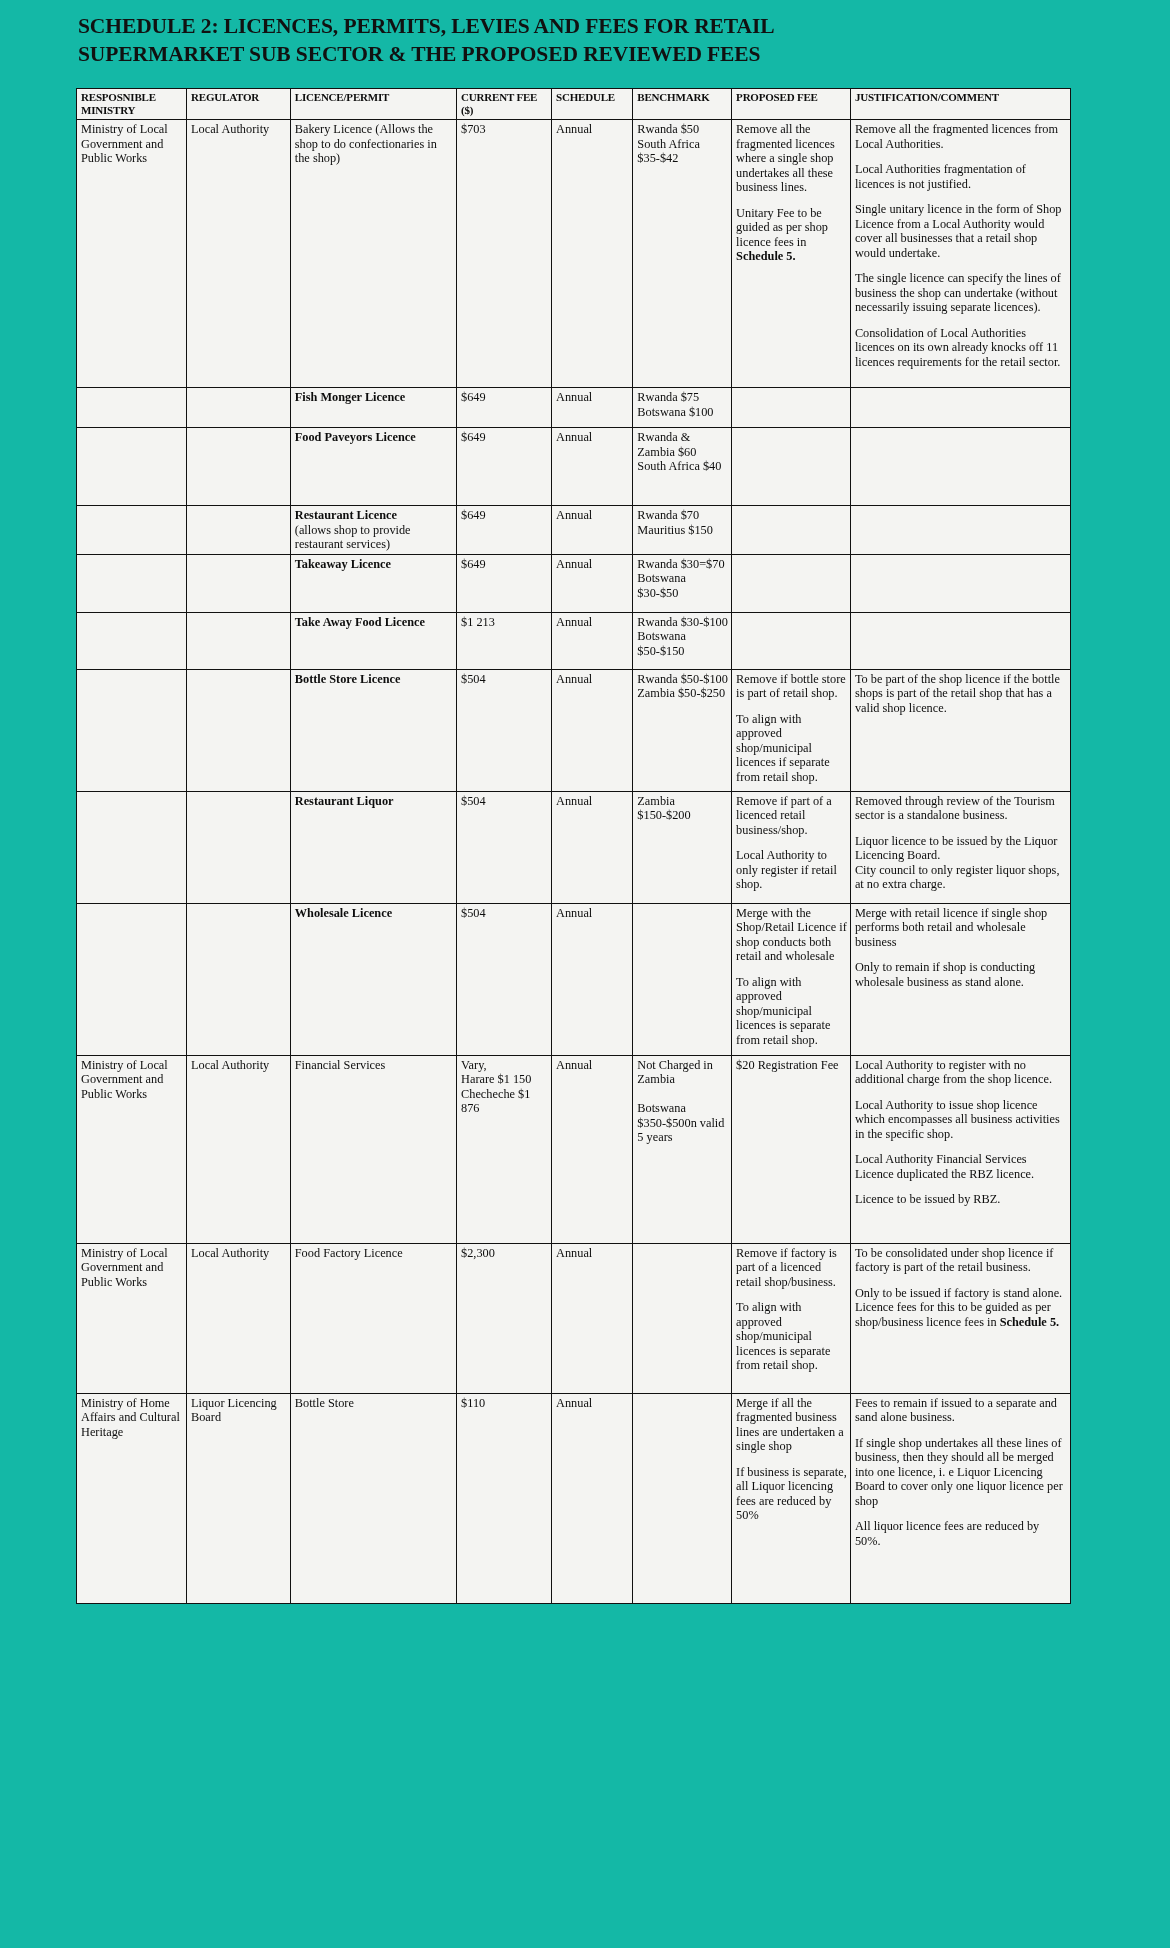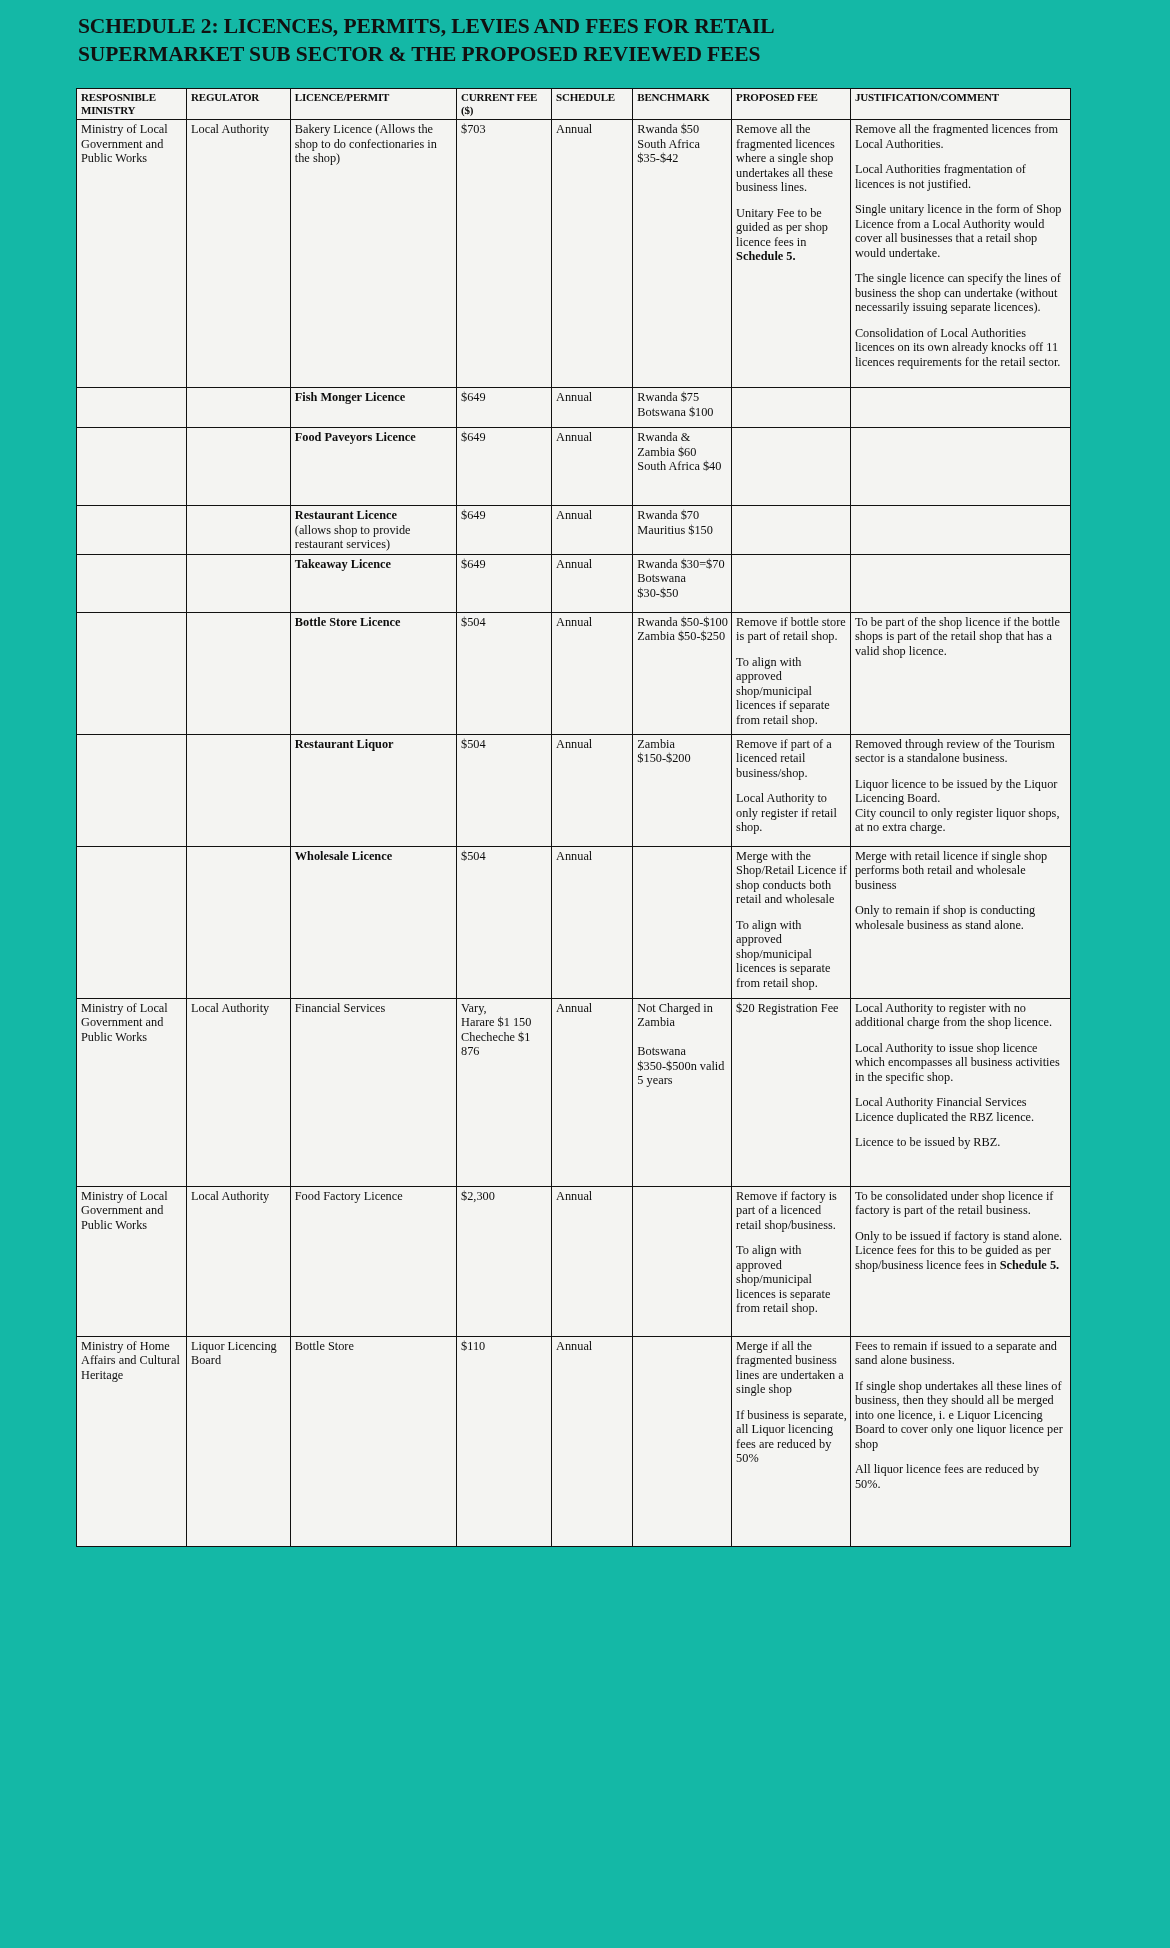--- a/index.html
+++ b/index.html
@@ -171,20 +171,32 @@
             <td></td>
             <td>
               <div class="b">Takeaway Licence</div>
             </td>
             <td class="nowrapish">$649</td>
             <td>Annual</td>
             <td class="nowrapish">Rwanda $30=$70 Botswana $30-$50</td>
             <td></td>
             <td class="nowrapish"></td>
           </tr>
+          <tr style="height: 57px;">
+            <td class="cell-ministry nowrapish"></td>
+            <td></td>
+            <td>
+              <div class="b">Take Away Food Licence</div>
+            </td>
+            <td class="nowrapish">$1 213</td>
+            <td>Annual</td>
+            <td class="nowrapish">Rwanda $30-$100 Botswana $50-$150</td>
+            <td></td>
+            <td class="nowrapish"></td>
+          </tr>
           <tr style="height: 122px;">
             <td class="cell-ministry nowrapish"></td>
             <td></td>
             <td>
               <div class="b">Bottle Store Licence</div>
             </td>
             <td class="nowrapish">$504</td>
             <td>Annual</td>
             <td class="nowrapish">Rwanda $50-$100 Zambia $50-$250</td>
             <td>

